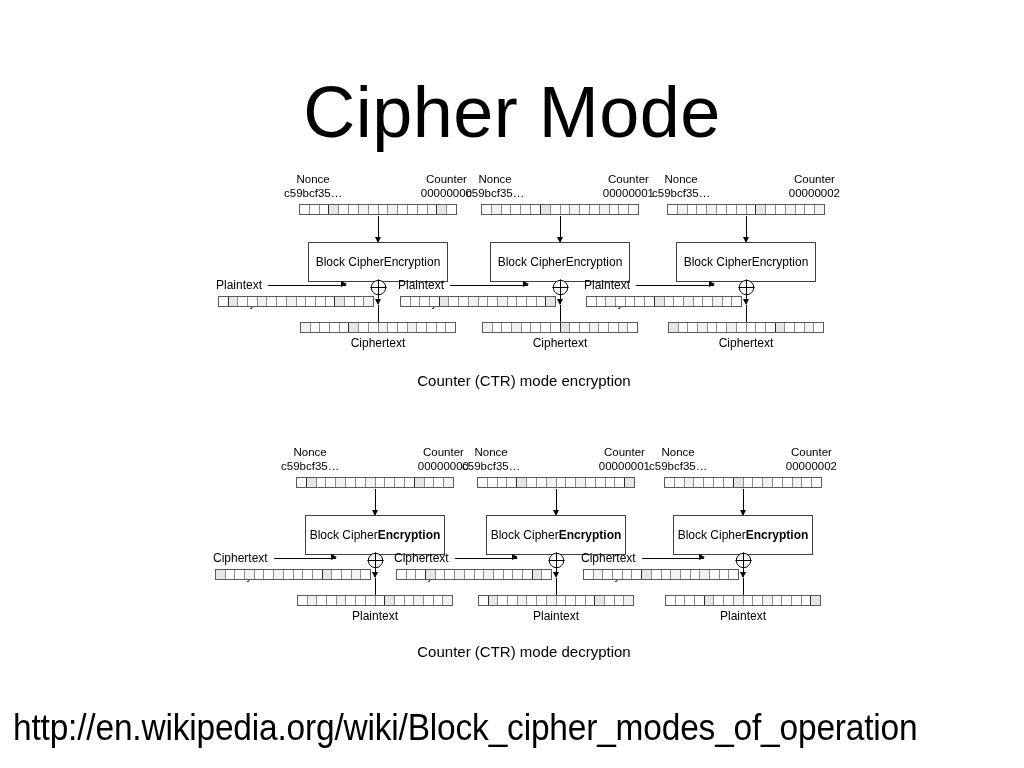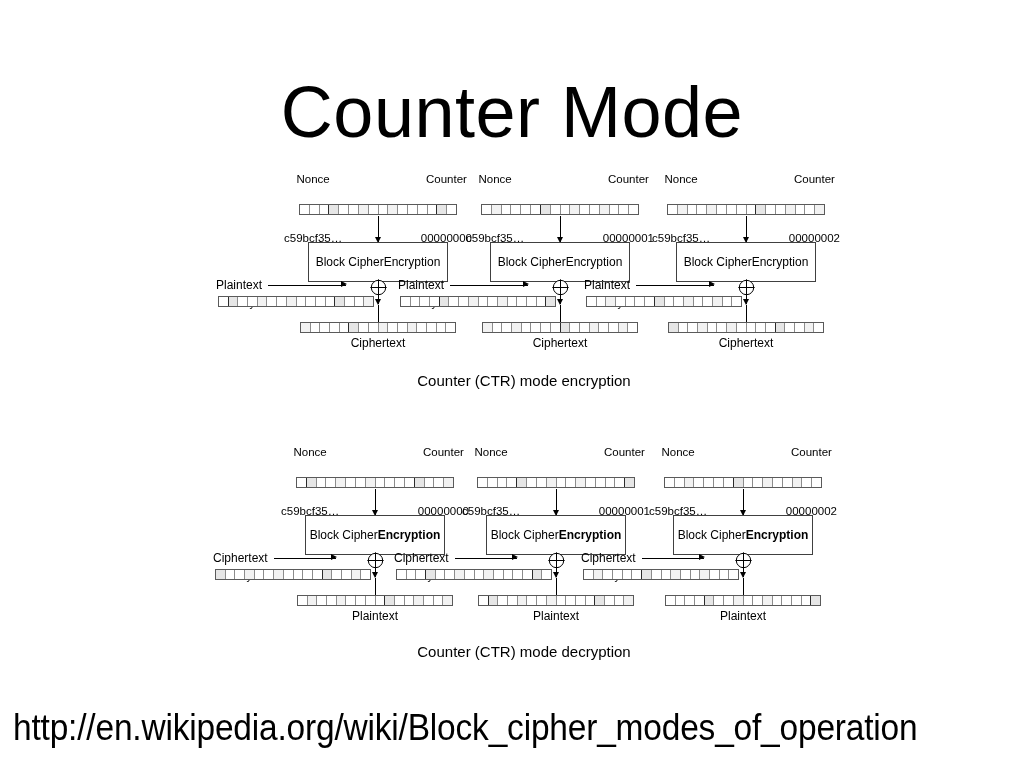--- a/index.html
+++ b/index.html
@@ -67,21 +67,21 @@
     left: 50px;
     width: 188px;
     display: flex;
     justify-content: space-between;
     font-size: 11.5px;
     line-height: 14px;
     white-space: nowrap;
   }
   .nc-col { text-align: center; }
   .nc-col .nc-label { display: block; }
-  .nc-col .nc-value { display: block; margin-top: 45px; }
+  .nc-col .nc-value { display: block; }
 
   
   .byte-bar {
     position: absolute;
     display: flex;
     height: 11px;
     border: 1px solid #5a5a5a;
     box-sizing: border-box;
     background: #ffffff;
   }
@@ -266,21 +266,21 @@
     line-height: 42px;
     white-space: nowrap;
     color: #000000;
     transform: scaleX(0.93);
     transform-origin: left center;
   }
 </style>
 </head>
 <body>
 
-<div class="slide-title">Counter Mode</div>
+<div class="slide-title">Cipher Mode</div>
 
 <div class="diagram" id="diagram-encryption">
     <div class="blocks-row">
       <div class="cipher-block col-0">
         <div class="nc-head">
           <div class="nc-col">
             <span class="nc-label">Nonce</span>
             <span class="nc-value">c59bcf35…</span>
           </div>
           <div class="nc-col">

